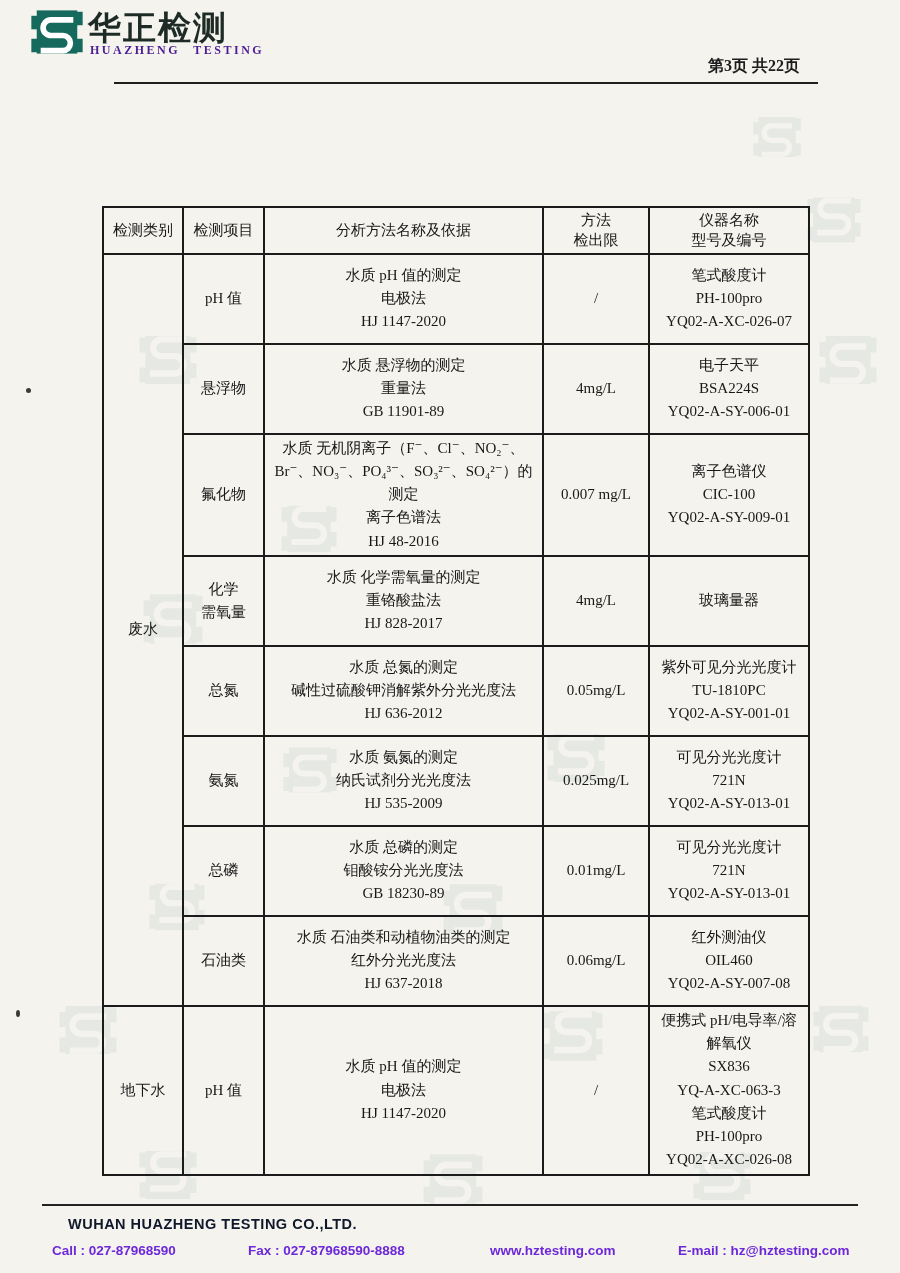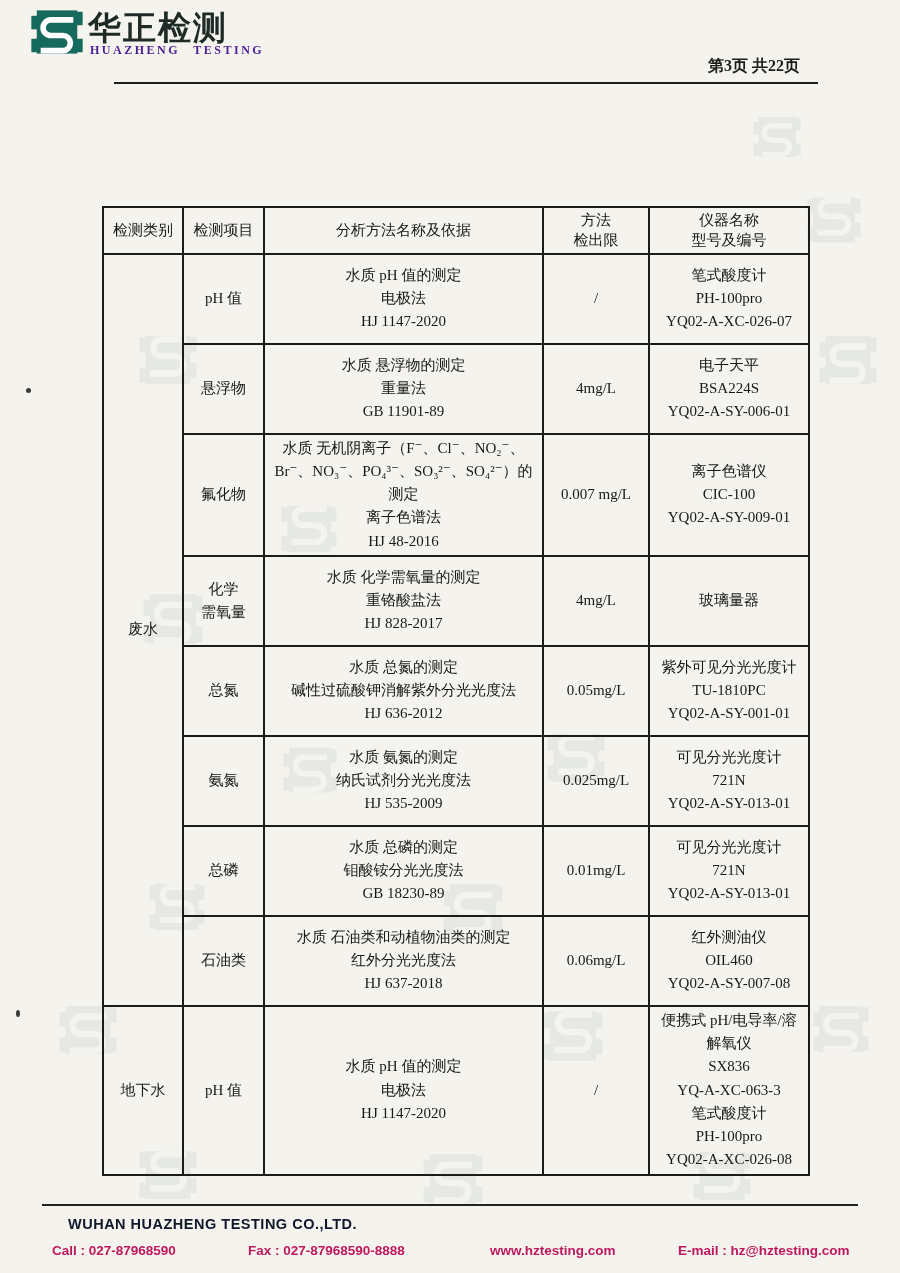--- a/index.html
+++ b/index.html
@@ -42,21 +42,21 @@
   
   .footer-rule { position:absolute; left:42px; top:1204px; width:816px; height:2px; background:#222; }
   .footer-company {
     position:absolute; left:52px; top:1216px;
     font-family:"Liberation Sans","DejaVu Sans",sans-serif;
     font-size:14.5px; font-weight:bold; color:#0f172a; letter-spacing:0.5px;margin-left:16px;
   }
   .footer-contact {
     position:absolute; top:1243px;
     font-family:"Liberation Sans","DejaVu Sans",sans-serif;
-    font-size:13.5px; font-weight:bold; color:#be185d;
+    font-size:13.5px; font-weight:bold; color:#6d28d9;
   }
   .fc-call  { left:52px; }
   .fc-fax   { left:248px; }
   .fc-web   { left:490px;text-align:right; }
   .fc-email { left:678px; }
   
   .ghost { position:absolute; color:#3e6e64; opacity:0.07; }
   .ghost.flip { transform:rotate(180deg); }
   .speck { position:absolute; background:#3a3a38; border-radius:50%; }
 </style>

